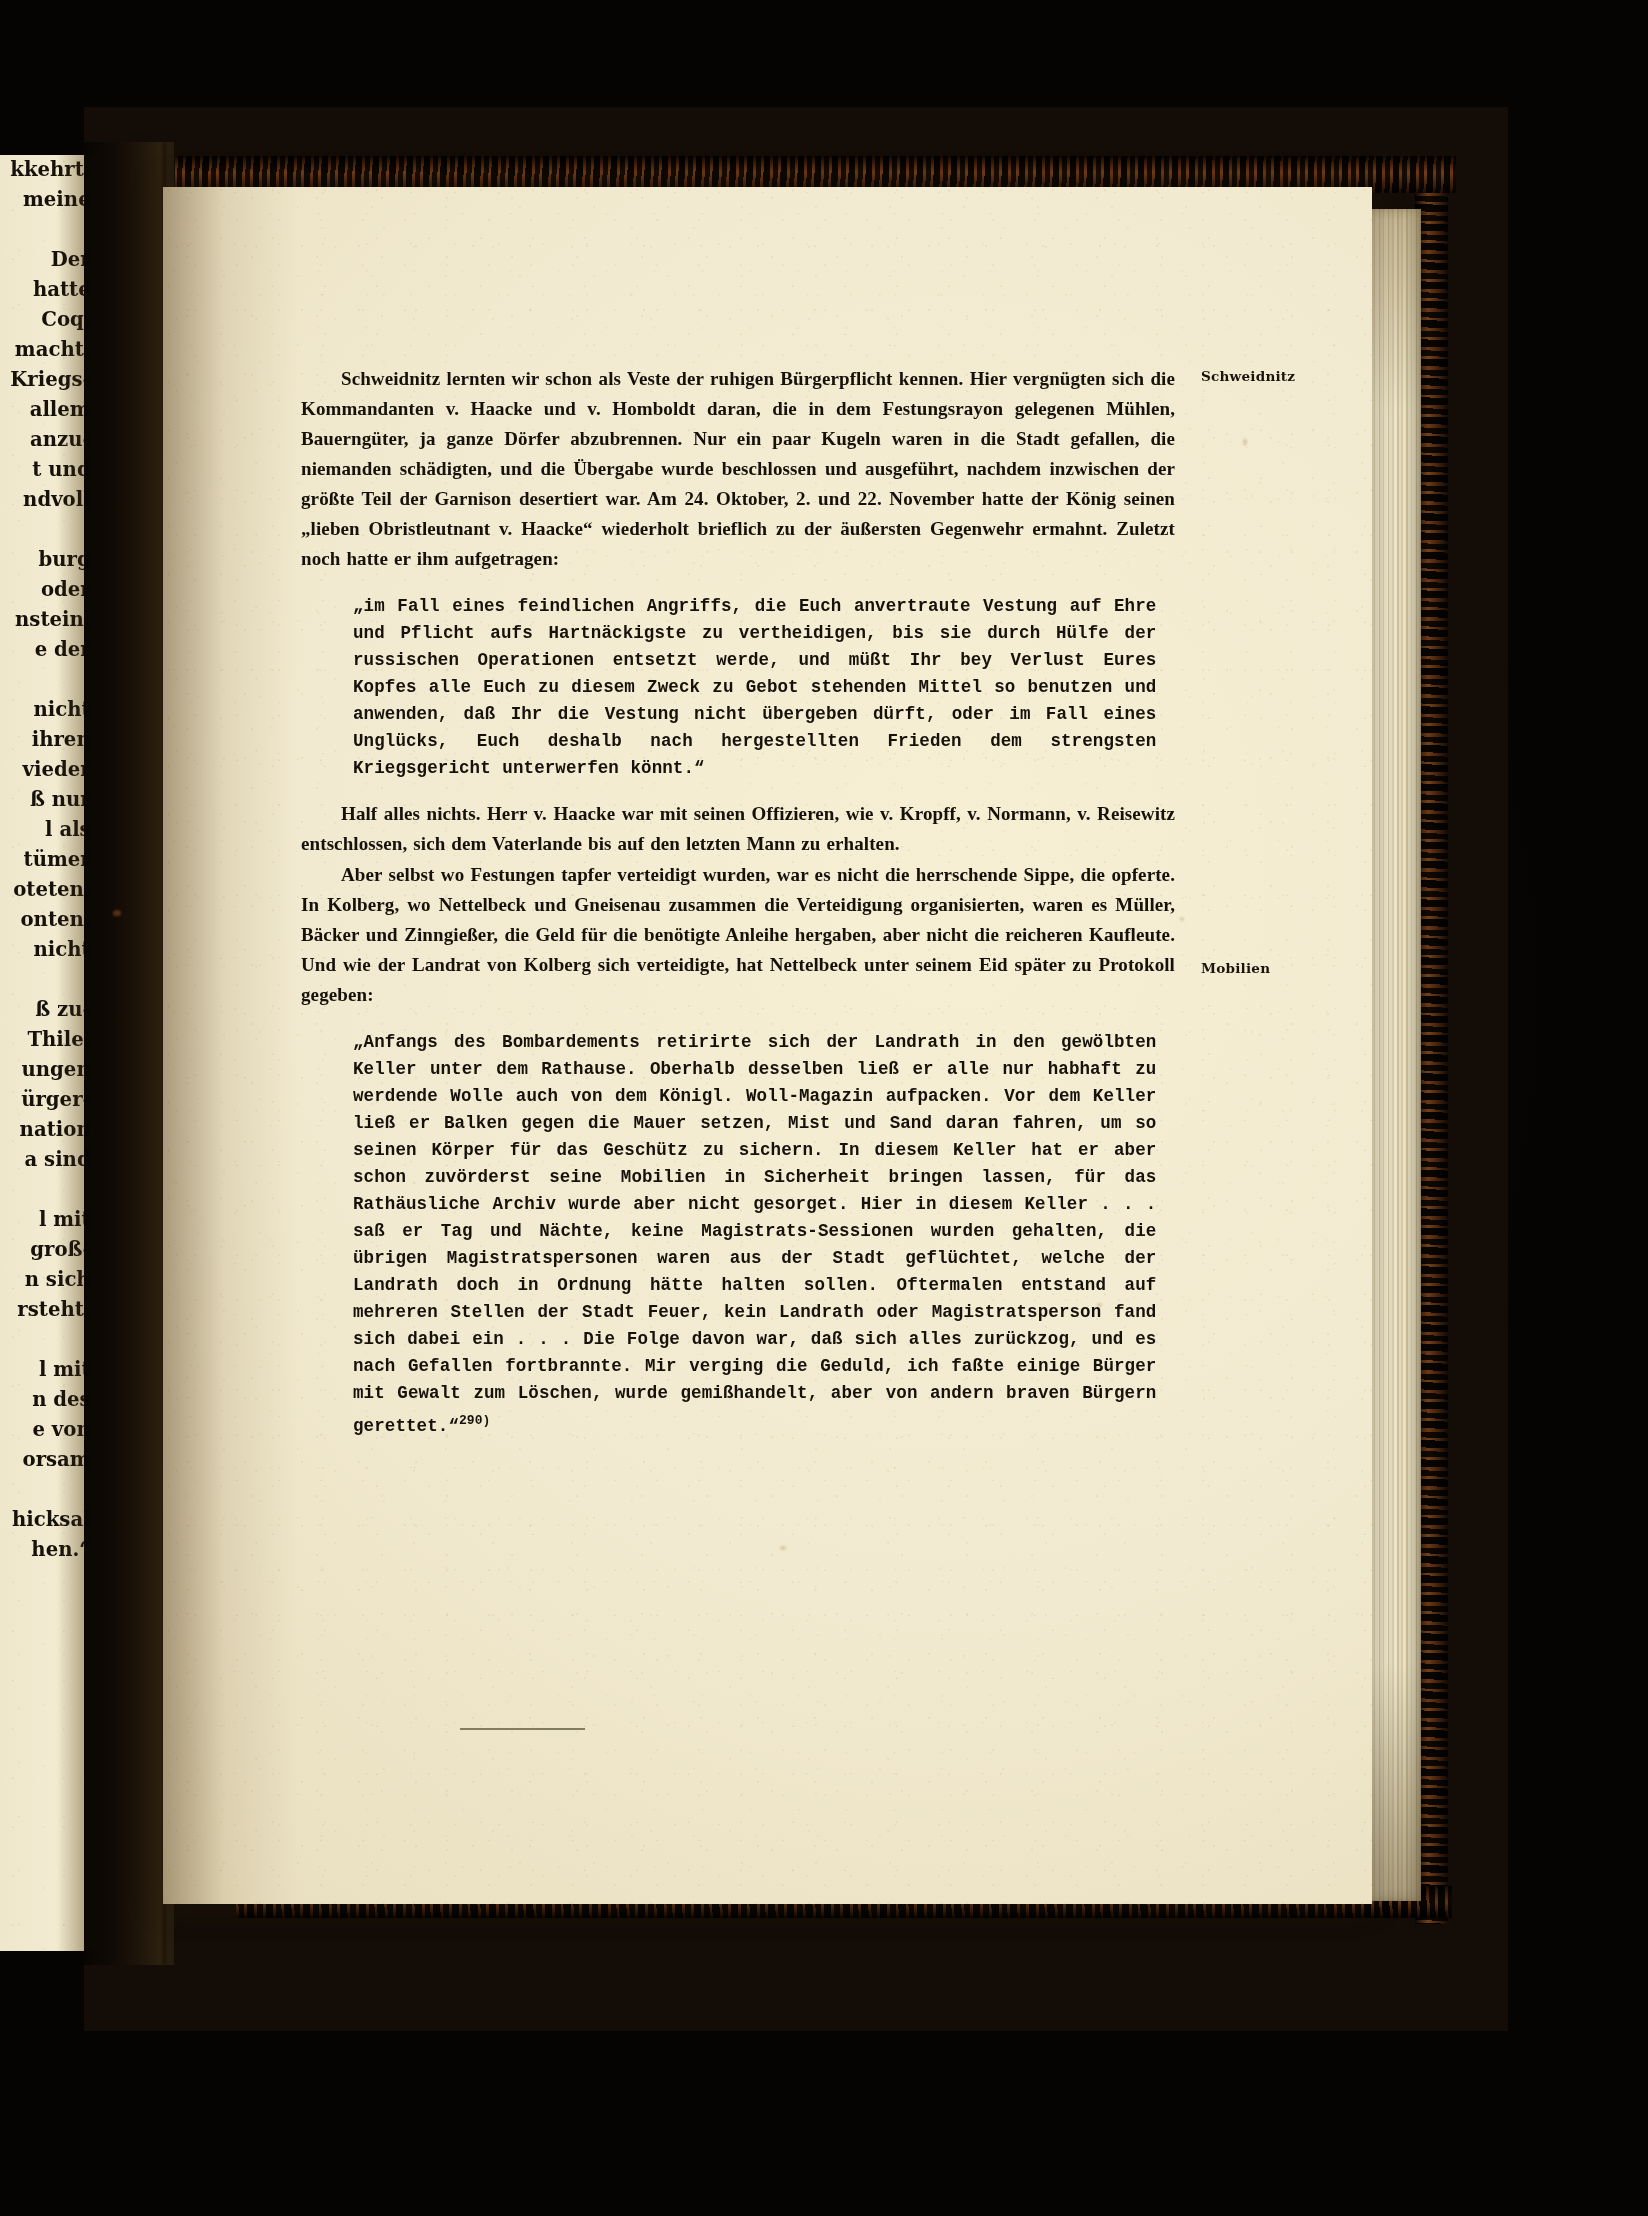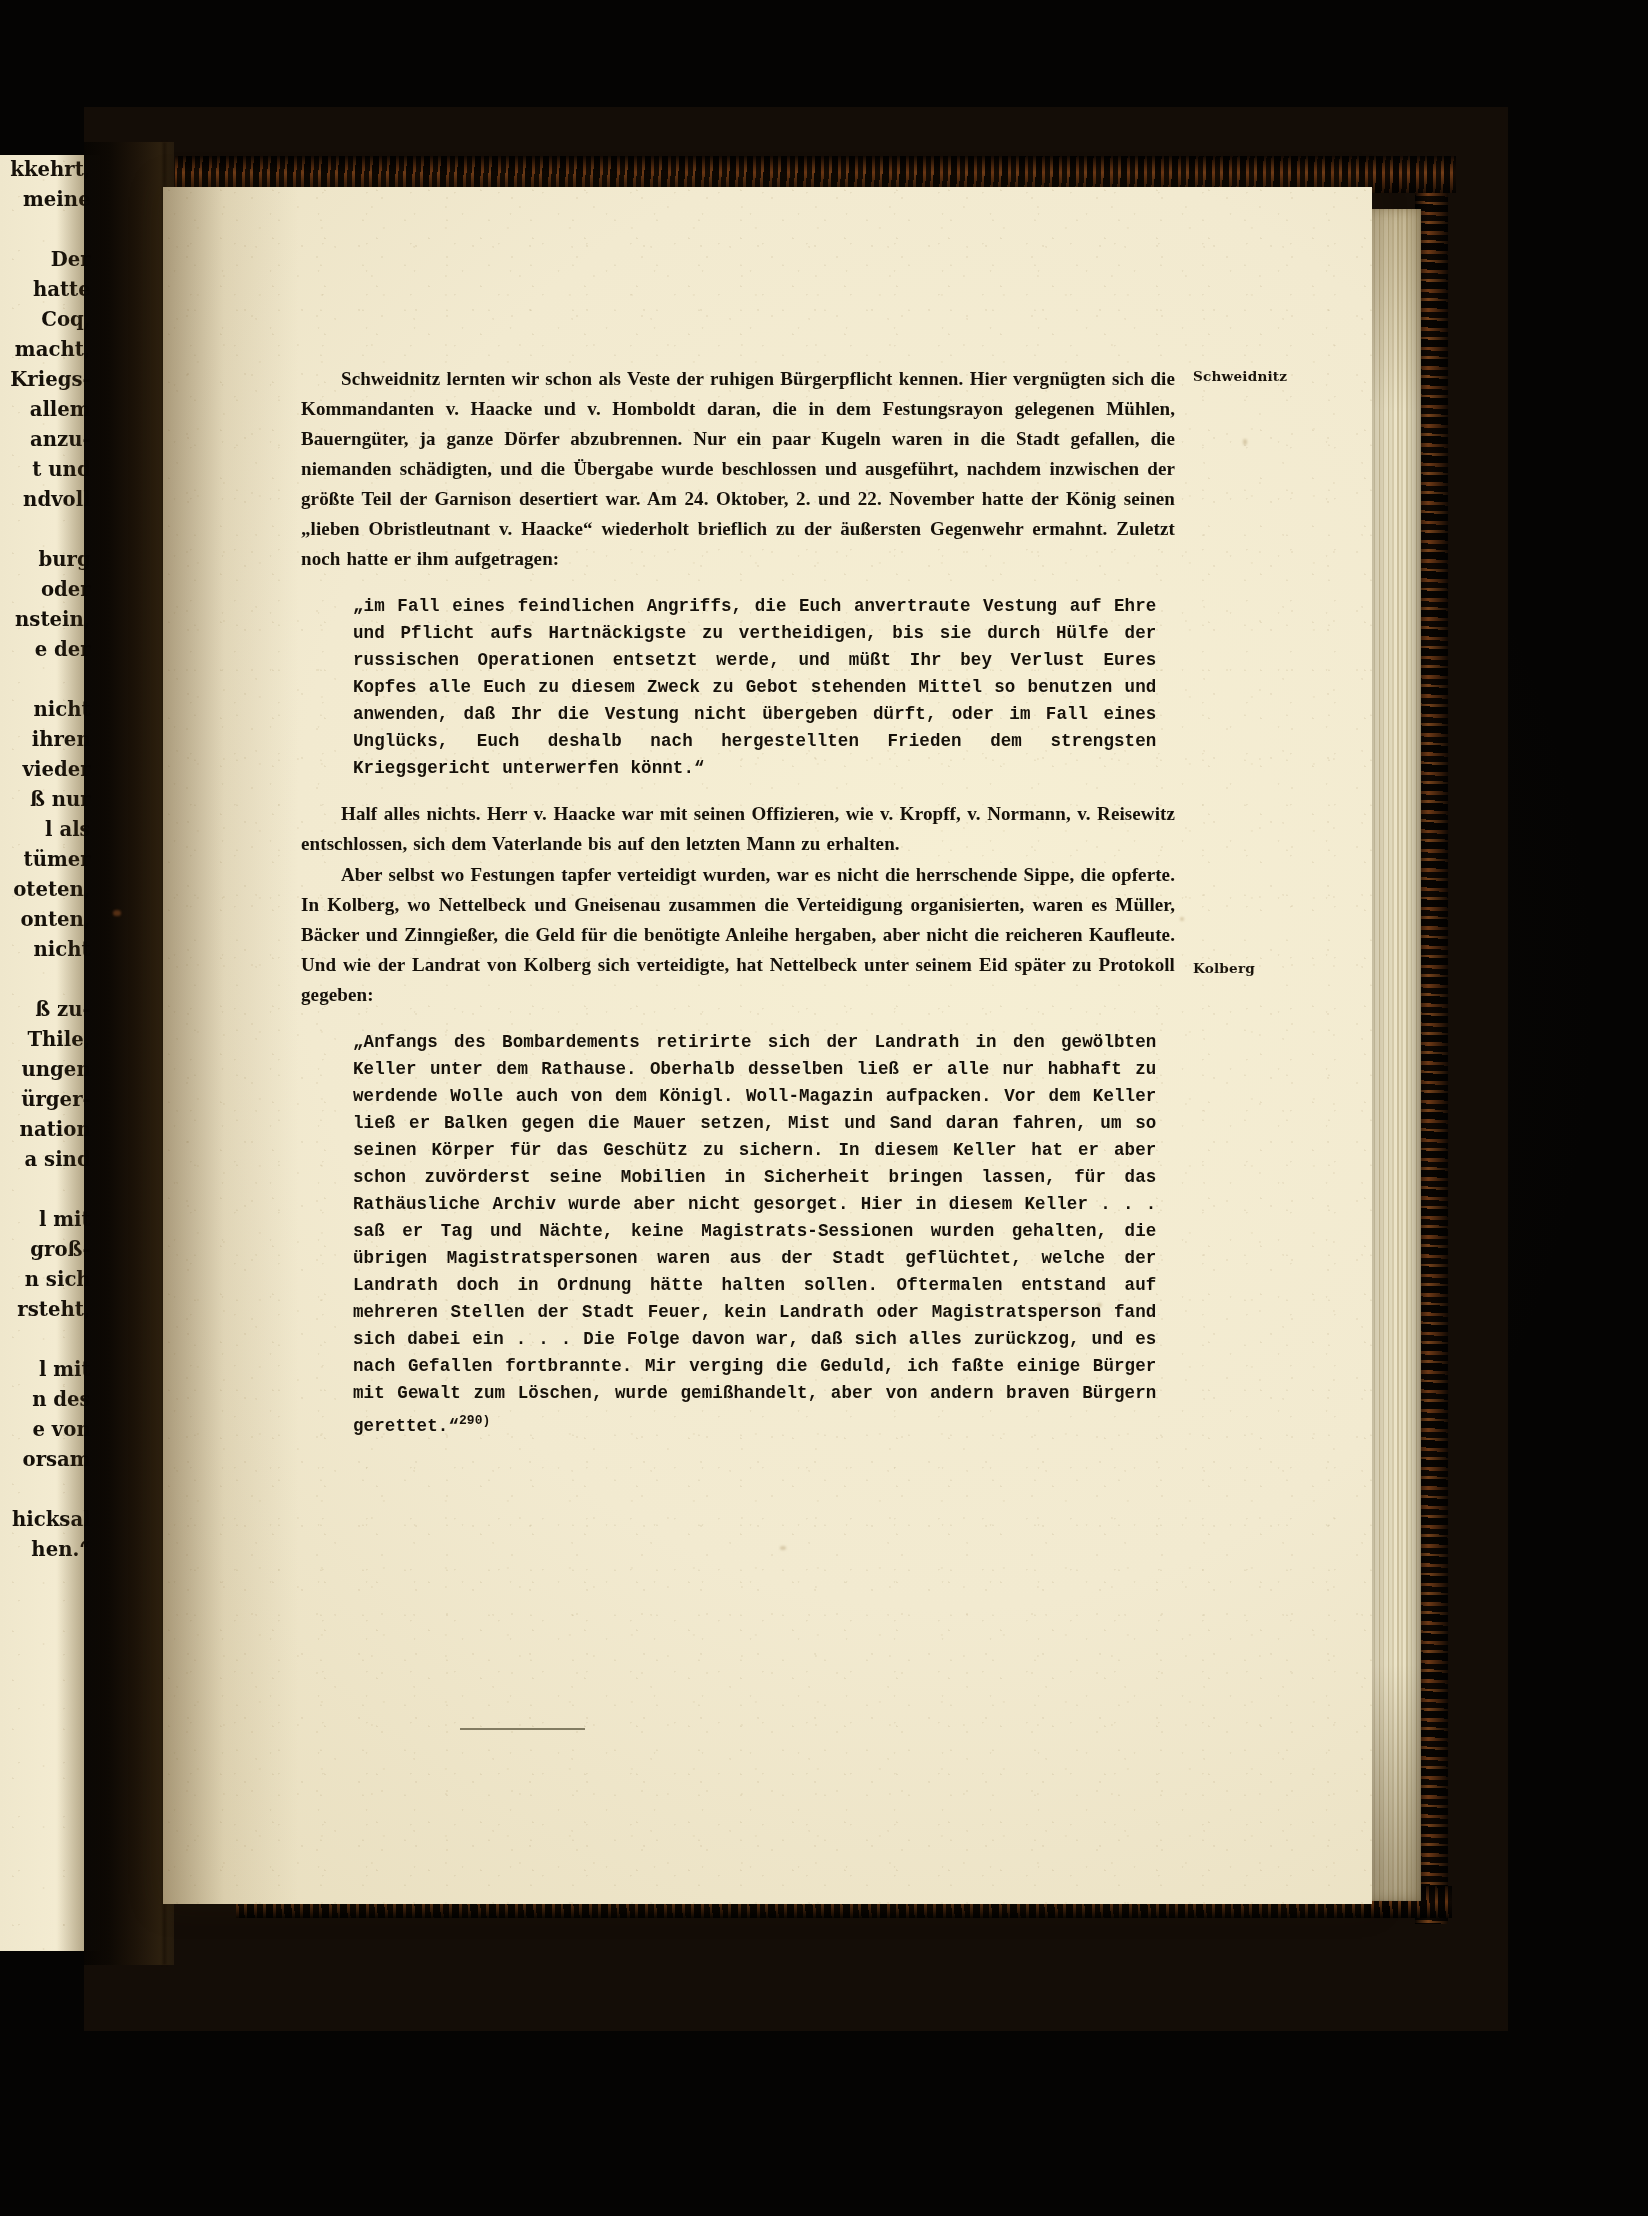--- a/index.html
+++ b/index.html
@@ -200,20 +200,21 @@
 
   
   .marginal{
     position:absolute;
     font-family:"DejaVu Serif", serif;
     font-weight:700;
     font-size:13.6px;
     color:#1a140c;
     letter-spacing:0.2px;
     white-space:nowrap;
+    margin-left:8px;
   }
   .marginal.m1{ left:1030px; top:181px; }
   .marginal.m2{ left:1030px; top:773px; }
 
   
   .fn-rule{
     position:absolute;left:297px;top:1541px;width:125px;height:2.1px;
     background:#6f6850;opacity:.85;
   }
 
@@ -299,21 +300,21 @@
     </div>
 </div>
 
 <div class="gutter"></div>
 <div class="gutter-hairline"></div>
 
 <div class="page-main">
 
 
   <div class="marginal m1">Schweidnitz</div>
-  <div class="marginal m2">Kolberg</div>
+  <div class="marginal m2">Mobilien</div>
 
   <div class="col">
 
     <p class="body">Schweidnitz lernten wir schon als Veste der ruhigen Bürgerpflicht kennen. Hier vergnügten sich die Kommandanten v. Haacke und v. Homboldt daran, die in dem Festungsrayon gelegenen Mühlen, Bauerngüter, ja ganze Dörfer abzubrennen. Nur ein paar Kugeln waren in die Stadt gefallen, die niemanden schädigten, und die Übergabe wurde beschlossen und ausgeführt, nachdem inzwischen der größte Teil der Garnison desertiert war. Am 24. Oktober, 2. und 22. November hatte der König seinen „lieben Obristleutnant v. Haacke“ wiederholt brieflich zu der äußersten Gegenwehr ermahnt. Zuletzt noch hatte er ihm aufgetragen:</p>
 
     <blockquote class="quote">
       <span>„im Fall eines feindlichen Angriffs, die Euch anvertraute Vestung auf Ehre und Pflicht aufs Hartnäckigste zu vertheidigen, bis sie durch Hülfe der russischen Operationen entsetzt werde, und müßt Ihr bey Verlust Eures Kopfes alle Euch zu diesem Zweck zu Gebot stehenden Mittel so benutzen und anwenden, daß Ihr die Vestung nicht übergeben dürft, oder im Fall eines Unglücks, Euch deshalb nach hergestellten Frieden dem strengsten Kriegsgericht unterwerfen könnt.“</span>
     </blockquote>
 
     <p class="body">Half alles nichts. Herr v. Haacke war mit seinen Offizieren, wie v. Kropff, v. Normann, v. Reisewitz entschlossen, sich dem Vaterlande bis auf den letzten Mann zu erhalten.</p>

